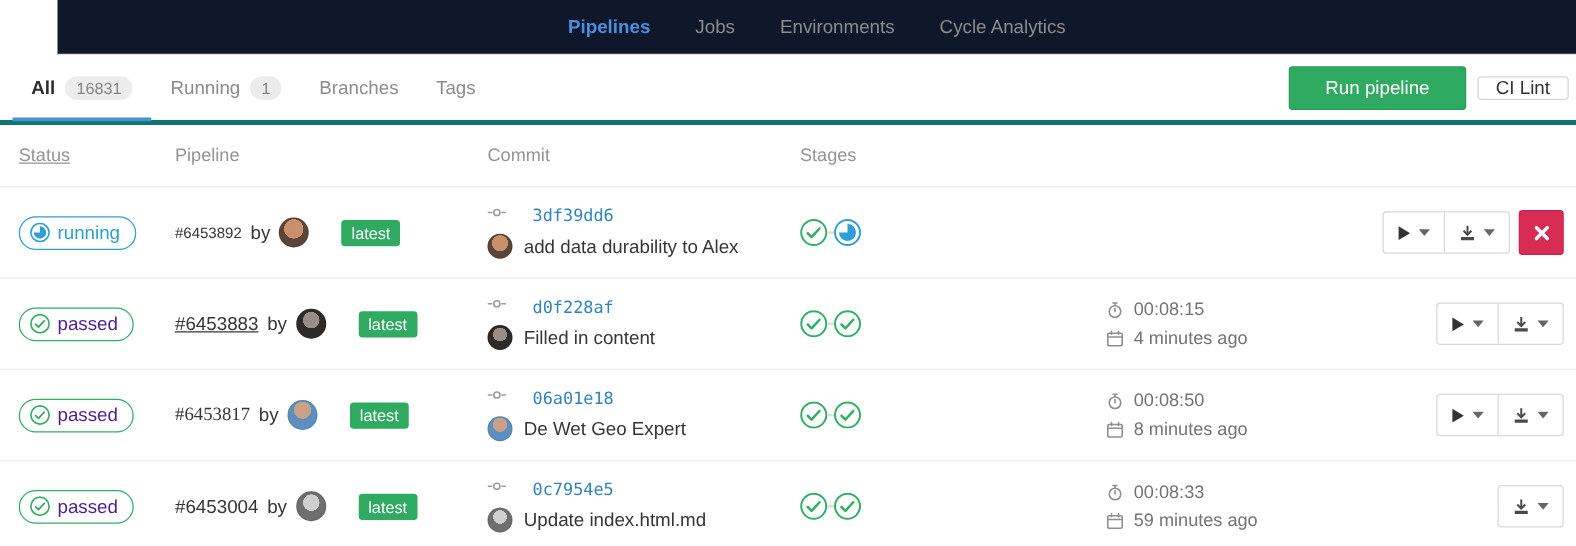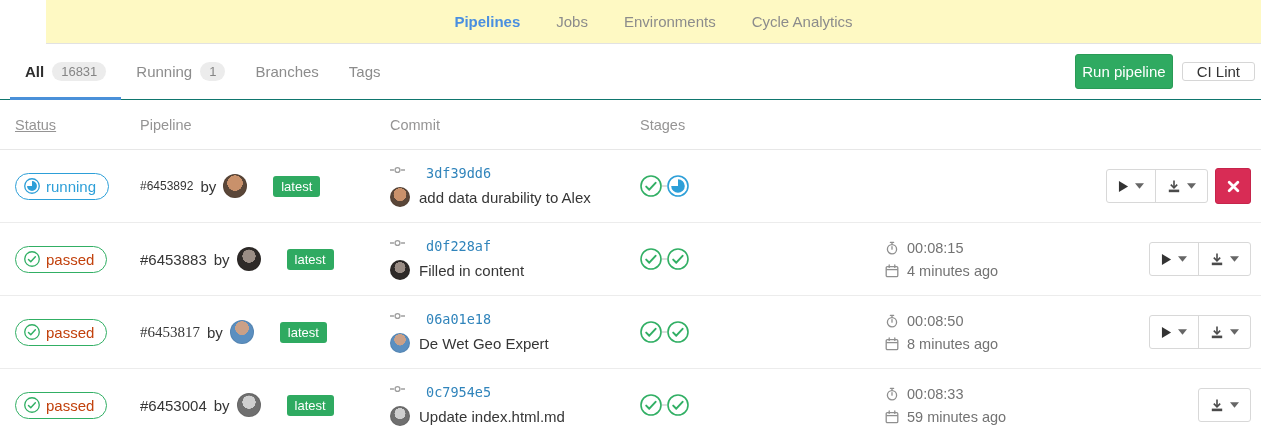--- a/index.html
+++ b/index.html
@@ -1,58 +1,58 @@
 <!DOCTYPE html>
 <html><head>
 <meta charset="utf-8">
 <style>
   * { margin:0; padding:0; box-sizing:border-box; }
   html,body { width:1261px; height:437px; overflow:hidden; background:#fff;
     font-family:"Liberation Sans", sans-serif; color:#363636; }
 
   
-  .topnav { height:44px; background:#fef9c3; border-bottom:1px solid #e2e2e2;
+  .topnav { height:44px; background:#0f172a; border-bottom:1px solid #e2e2e2;
     display:flex; align-items:center; justify-content:center; gap:36px;margin-left:46px; }
   .topnav .nav-item { font-size:15px; color:#8c8c8c; cursor:pointer; }
   .topnav .nav-item.active { color:#4a8fe0; font-weight:700; }
 
   
   .filterbar { height:56px; display:flex; 
-    border-bottom:1px solid #0f766e; padding:0 6px 0 10px; position:relative; }
+    border-bottom:4px solid #0f766e; padding:0 6px 0 10px; position:relative; }
   .ftab { display:flex; align-items:center; gap:8px; padding:0 15px; height:100%;
     font-size:15px; color:#8c8c8c; cursor:pointer; position:relative; }
   .ftab.active { color:#2e2e2e; font-weight:700; }
   .ftab.active::after { content:""; position:absolute; left:0; right:0; bottom:-1px;
     height:3px; background:#4a90d9; }
   .count-badge { background:#ececec; color:#858585; border-radius:10px;
     padding:2px 9px; font-size:13px; font-weight:400; }
   .bar-right { margin-left:auto; display:flex; gap:9px; align-items:center; }
   .btn-green { background:#2faa61; border:1px solid #2a9b56; color:#fff;
-    border-radius:3px; padding:8px 6px; font-size:15px; cursor:pointer; }
+    border-radius:3px; padding:8px 28px; font-size:15px; cursor:pointer; }
   .btn-white { background:#fff; border:1px solid #d6d6d6; color:#333;
     border-radius:3px; padding:0 14px; font-size:15px; cursor:pointer; }
 
   
   .thead { display:flex; align-items:center; height:50px; padding:0 10px;
     border-bottom:1px solid #e7e7e7; color:#959494; font-size:14.5px; }
   .c-status { width:130px; padding-left:5px;text-decoration:underline; }
   .c-pipeline { width:250px; }
   .c-commit { width:250px; }
   .c-stages { width:245px; }
   .c-time { width:175px; }
   .c-actions { flex:1; display:flex; justify-content:flex-end; align-items:center; }
 
   .p-row { display:flex; align-items:center; height:73px; padding:0 10px;
     border-bottom:1px solid #ececec; }
 
   .status-badge { display:inline-flex; align-items:center; gap:6px;
     border:1px solid; border-radius:14px; padding:4px 12px 4px 8px;
     font-size:15px; cursor:pointer; background:#fff; }
   .status-badge.running { color:#2d9fd8; border-color:#2d9fd8; }
-  .status-badge.passed { color:#c2410c; border-color:#31af64; }
+  .status-badge.passed { color:#4c1d95; border-color:#31af64; }
 
   .pline { display:flex; align-items:center; gap:7px; font-size:15px; }
   .avatar { width:24px; height:24px; border-radius:50%;
     box-shadow:inset 0 0 0 1px rgba(0,0,0,.08); display:inline-block; flex:none; }
   .avatar.sm { width:20px; height:20px; }
   .av1 { background:radial-gradient(circle at 50% 38%, #c9916b 0 40%, #5a4638 41% 100%); }
   .av2 { background:radial-gradient(circle at 50% 38%, #9a8d85 0 34%, #2e2a28 35% 100%); }
   .av3 { background:radial-gradient(circle at 50% 34%, #caa087 0 34%, #5b8fc0 35% 100%); }
   .av4 { background:radial-gradient(circle at 50% 38%, #cfcfcf 0 34%, #6f6f6f 35% 100%); }
   .tag-latest { background:#2faa61; color:#fff; border-radius:3px;
@@ -198,21 +198,21 @@
     <span class="status-badge passed">
       <svg width="16" height="16" viewBox="0 0 22 22">
           <circle cx="11" cy="11" r="10" fill="#fff" stroke="#31af64" stroke-width="1.8"></circle>
           <path d="M6.2 11.6l3.1 3.1 6.3-6.9" fill="none" stroke="#31af64" stroke-width="2" stroke-linecap="round" stroke-linejoin="round"></path>
         </svg>
       <span>passed</span>
     </span>
   </div>
   <div class="c-pipeline">
     <span class="pline">
-      <a class="hash" style="font-family:'Liberation Sans',sans-serif;font-size:15px;color:#363636;">#6453883</a>
+      <a class="hash" style="font-family:'Liberation Sans',sans-serif;font-size:15px;color:#363636;text-decoration:underline;">#6453883</a>
       <span>by</span>
       <span class="avatar av2"></span>
       <span class="tag-latest">latest</span>
     </span>
   </div>
   <div class="c-commit commit-cell">
     <span class="commit-top">
       <svg width="15" height="10" viewBox="0 0 16 10">
           <path d="M0 5h4.2M11.8 5H16" stroke="#9e9e9e" stroke-width="1.4"></path>
           <circle cx="8" cy="5" r="2.6" fill="none" stroke="#9e9e9e" stroke-width="1.4"></circle>

